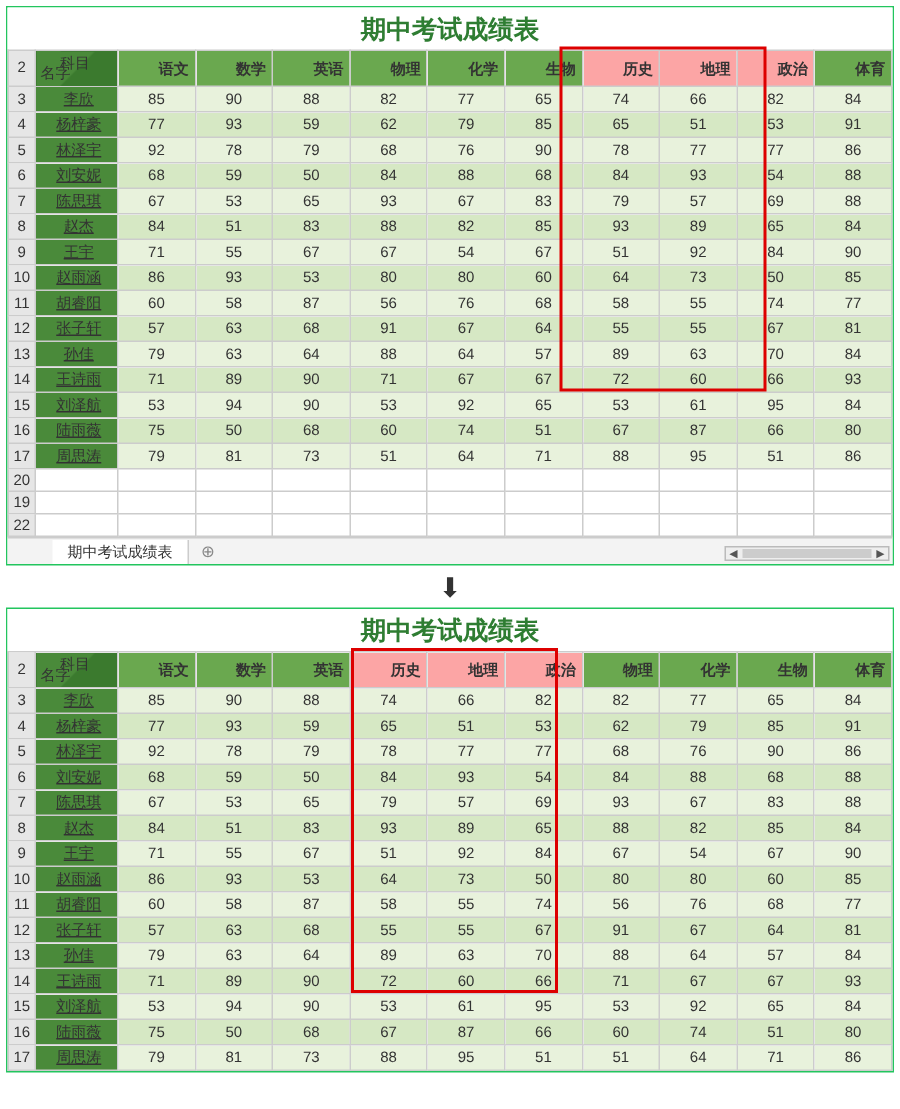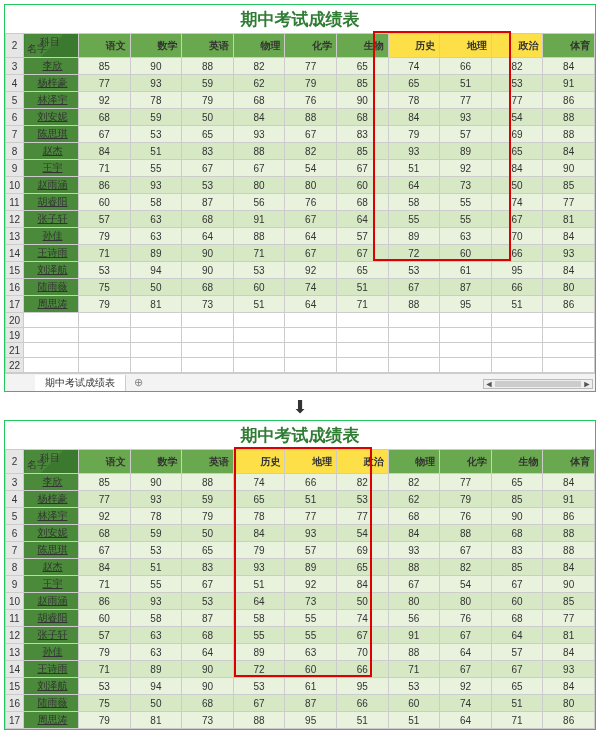--- a/index.html
+++ b/index.html
@@ -55,21 +55,21 @@
   .corner-bot { position:absolute; bottom:1px; left:3px; }
   .colhead {
     background: #88b04b;
     background: #6aa84f;
     color: #fff;
     font-weight: bold;
     font-size: 10px;
     padding-left: 24px;
   }
   .colhead-hl {
-    background: #fde047;
+    background: #fca5a5;
     margin-top: 15px;
   }
   .name-cell {
     background: #4a8a3a;
     color: #fff;
     text-align: left;
     padding-left: 4px;
     font-size: 10px;
     width: 55px;
     text-decoration: underline;
@@ -379,34 +379,20 @@
           <td class="empty-even"></td>
           <td class="empty-even"></td>
           <td class="empty-even"></td>
           <td class="empty-even"></td>
           <td class="empty-even"></td>
           <td class="empty-even"></td>
           <td class="empty-even"></td>
           <td class="empty-even"></td>
         </tr>
         <tr>
-          <td class="rowhead">21</td>
-          <td class="empty-even"></td>
-          <td class="empty-even"></td>
-          <td class="empty-even"></td>
-          <td class="empty-even"></td>
-          <td class="empty-even"></td>
-          <td class="empty-even"></td>
-          <td class="empty-even"></td>
-          <td class="empty-even"></td>
-          <td class="empty-even"></td>
-          <td class="empty-even"></td>
-          <td class="empty-even"></td>
-        </tr>
-        <tr>
           <td class="rowhead">22</td>
           <td class="empty-even"></td>
           <td class="empty-even"></td>
           <td class="empty-even"></td>
           <td class="empty-even"></td>
           <td class="empty-even"></td>
           <td class="empty-even"></td>
           <td class="empty-even"></td>
           <td class="empty-even"></td>
           <td class="empty-even"></td>

